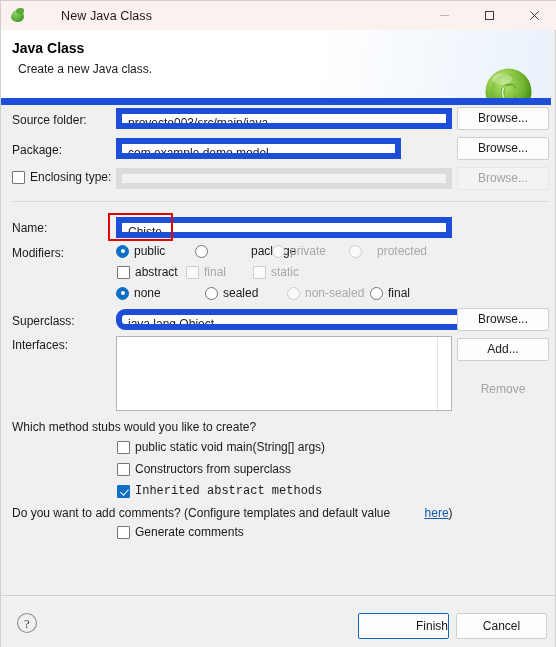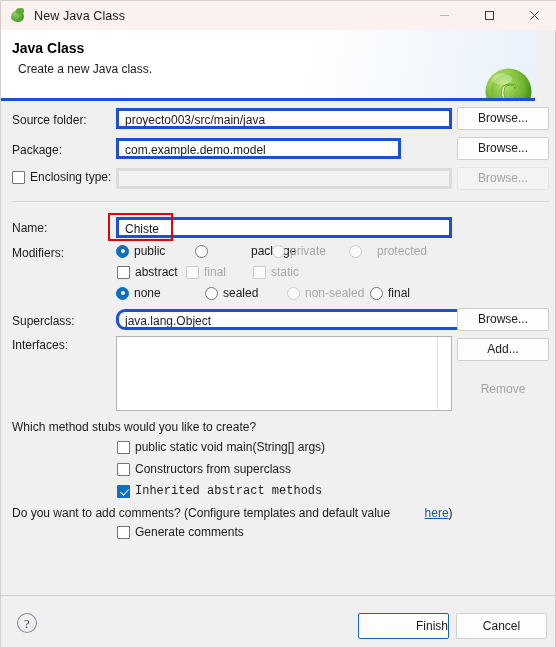--- a/index.html
+++ b/index.html
@@ -20,21 +20,21 @@
     background: #f0f0f0;
     box-sizing: border-box;
     border: 1px solid #cfcfcf;
   }
 
   
   .titlebar {
     position: absolute; left: 0; top: 0;
     width: 556px; height: 29px;
     background: #fbf1ef;
-    display: flex; align-items: center;
+    display: flex; align-items: center; gap: 27px;
   }
   .title-icon {
     width: 16px; height: 16px;
     margin-left: 9px; margin-right: 8px;
     position: relative;
     flex: none;
   }
   .title-icon .leaf {
     position: absolute; left: 1px; top: 2px;
     width: 13px; height: 12px;
@@ -64,22 +64,23 @@
   .win-btn svg { display: block; }
   .min-line { stroke: #bdb5b3; }
   .box-line { stroke: #3c3c3c; }
   .x-line   { stroke: #3c3c3c; }
 
   
   .header {
     position: absolute; left: 0; top: 29px;
     width: 534px; height: 68px;
     background: #ffffff;
-    border-bottom: 3px solid #1d4ed8;
+    border-bottom: 7px solid #1d4ed8;
     overflow: hidden;
+    padding-left: 16px;
   }
   .header-gradient {
     position: absolute; right: 0; top: 0;
     width: 230px; height: 68px;
     background: linear-gradient(100deg, rgba(255,255,255,1) 0%, rgba(233,241,251,1) 100%);
   }
   .header-title {
     position: absolute; left: 11px; top: 10px;
     font-size: 14px; font-weight: bold; color: #000;
   }
@@ -99,21 +100,21 @@
     position: absolute;
     font-size: 12px; color: #1a1a1a;
     white-space: nowrap;
   }
 
   .field {
     position: absolute;
     height: 21px;
     box-sizing: border-box;
     background: #ffffff;
-    border: 3px solid #1d4ed8;
+    border: 6px solid #1d4ed8;
     font-family: "Liberation Sans", sans-serif;
     font-size: 12px; color: #1a1a1a;
     padding: 0 0 0 6px;
     line-height: 19px;
     outline: none;
     white-space: nowrap;
     overflow: hidden;
   }
   .field.disabled {
     background: #f2f2f2; border-color: #dcdcdc; color: #9a9a9a;

